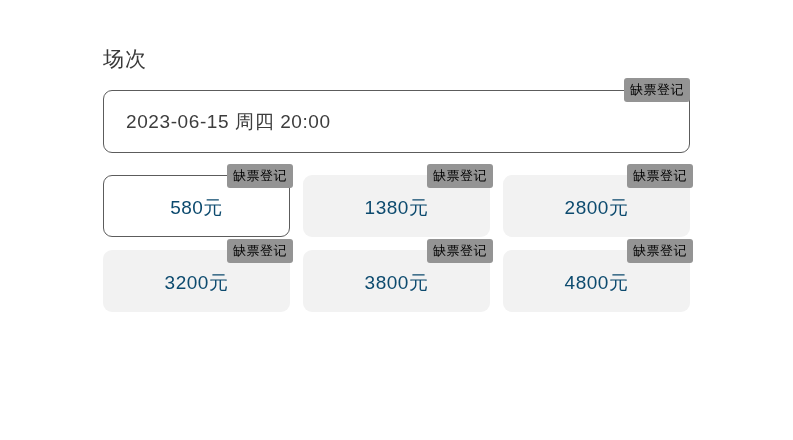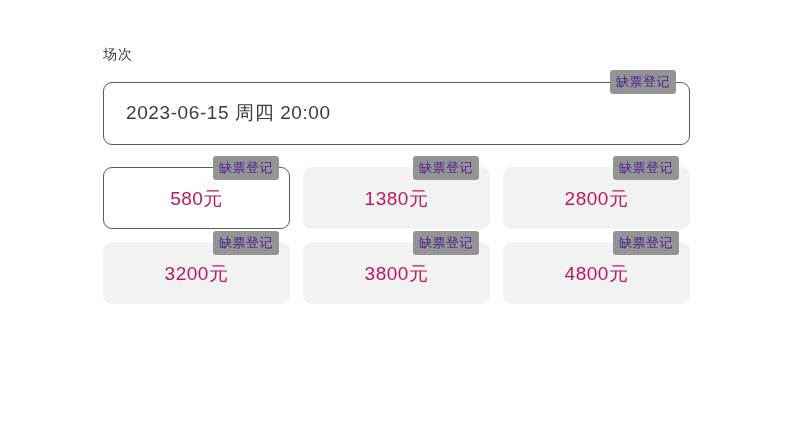--- a/index.html
+++ b/index.html
@@ -19,21 +19,21 @@
   .page {
     position: relative;
     width: 793px;
     height: 440px;
     box-sizing: border-box;
     padding: 32px 103px 0 103px;
   }
 
   
   .section-heading {
-    font-size: 14px;
+    font-size: 21px;
     line-height: 1.2;
     color: #3a3a3a;
     letter-spacing: 1px;
     margin: 0;
     font-weight: 400;
   }
 
   .heading-session {
     margin-top: 14px;
   }
@@ -65,24 +65,24 @@
     font-size: 19px;
     color: #3d3d3d;
     letter-spacing: 0.6px;
     white-space: nowrap;
   }
 
   
   .badge {
     position: absolute;
     top: 0;
-    right: 16px;
+    right: 2px;
     transform: translate(6px, -12px);
     background: #949494;
-    color: #4c1d95;
+    color: #000000;
     font-size: 13px;
     line-height: 1;
     letter-spacing: 0.5px;
     padding: 5px 6px 6px 6px;
     border-radius: 3px;
     white-space: nowrap;
     z-index: 5;
     font-weight: 400;
   }
 
@@ -112,21 +112,21 @@
     justify-content: center;
   }
 
   .price-card.selected {
     background: #ffffff;
     border-color: #5c5c5c;
   }
 
   .price-label {
     font-size: 19px;
-    color: #be185d;
+    color: #0c4a6e;
     letter-spacing: 0.5px;
     line-height: 1;
     position: relative;
     top: 1px;
   }
 </style>
 </head>
 <body>
 
 <div class="page">

